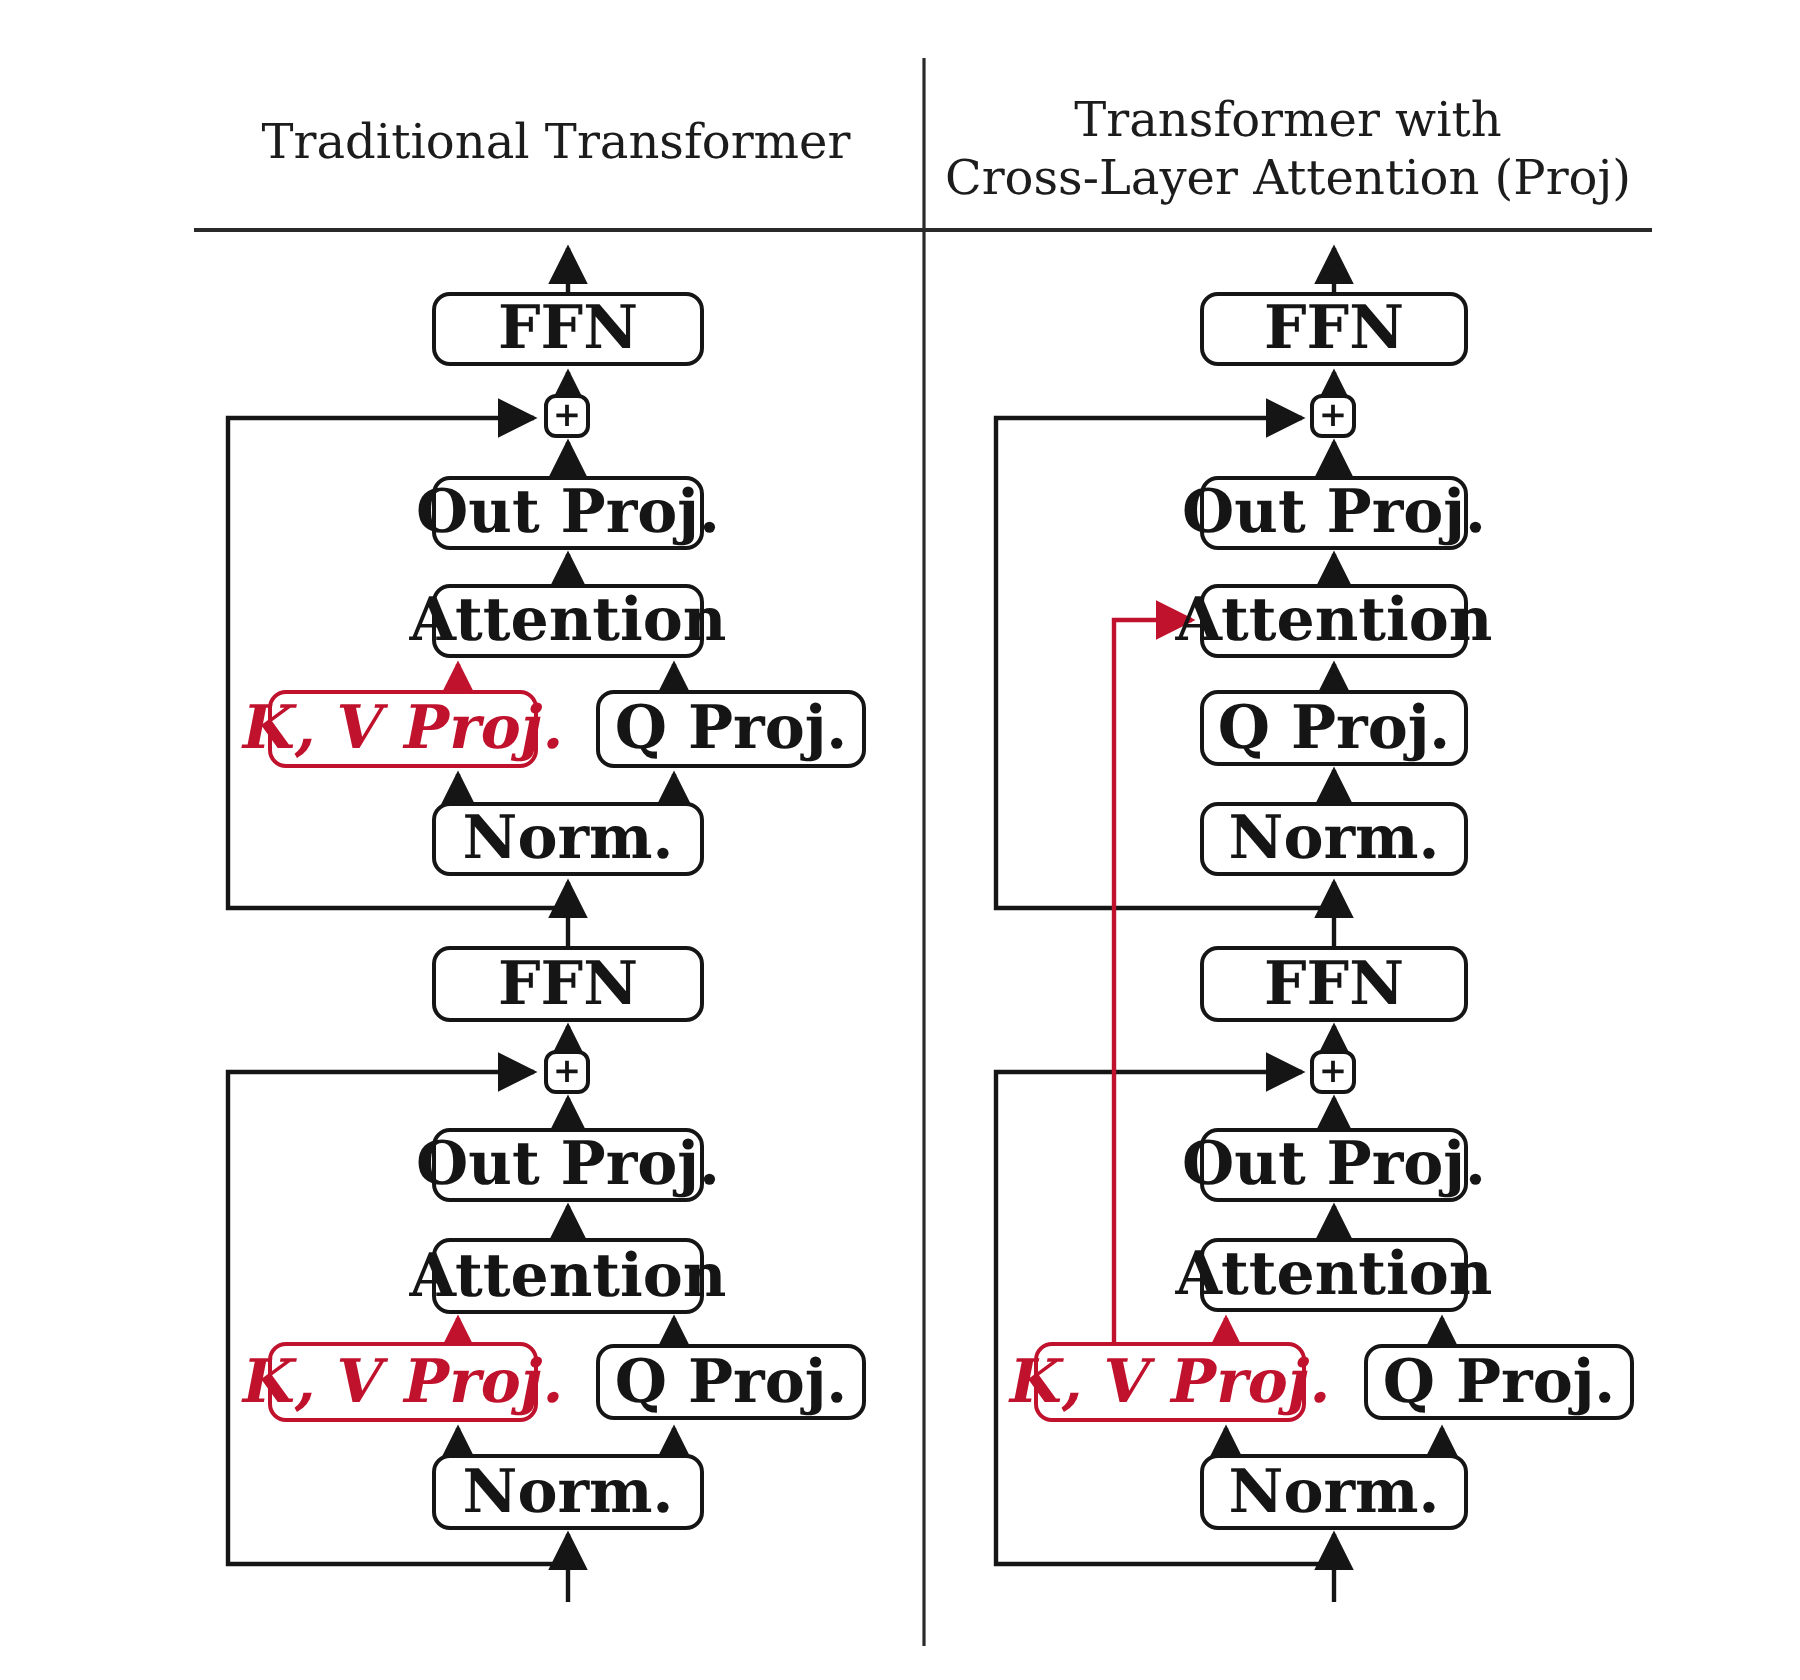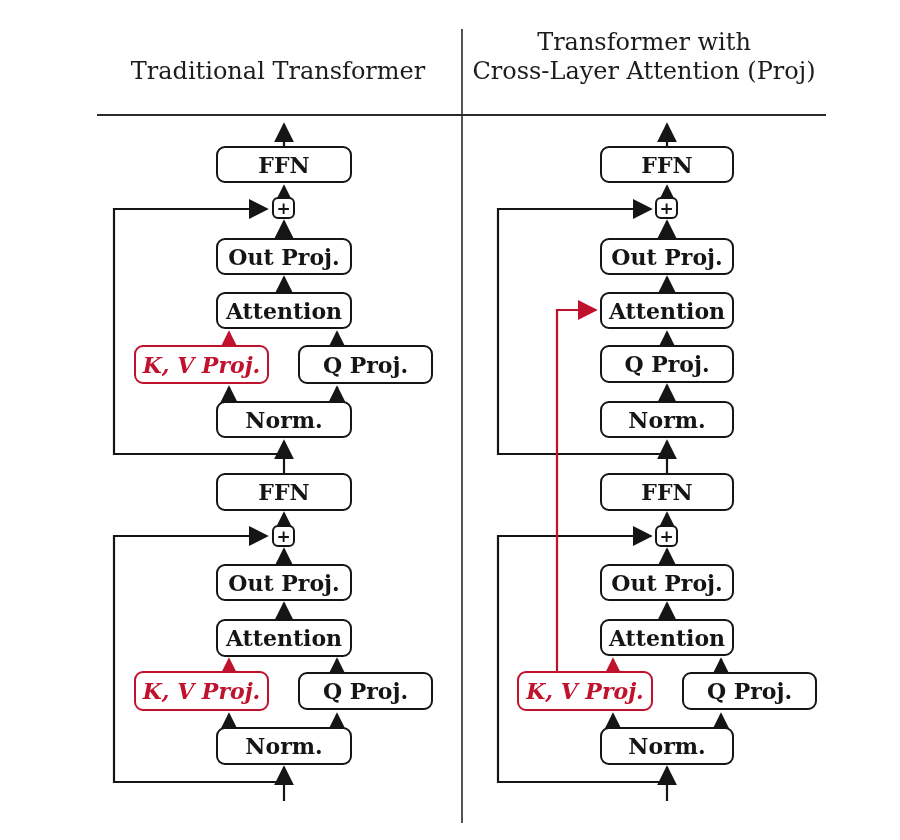--- a/index.html
+++ b/index.html
@@ -11,21 +11,21 @@
   #lines { position:absolute; left:0; top:0; width:900px; height:840px; }
   .ln  { fill:none; stroke:var(--black); stroke-width:2.2; }
   .lnr { fill:none; stroke:var(--red);   stroke-width:2.2; }
   .frame { fill:none; stroke:#2a2a2a; }
   .mkb { fill:var(--black); }
   .mkr { fill:var(--red); }
   .box {
     position:absolute; box-sizing:border-box; background:#fff;
     border:2.6px solid var(--black); border-radius:9px;
     display:flex; align-items:center; justify-content:center;
-    font-weight:700; font-size:22px; color:var(--black); white-space:nowrap;
+    font-weight:700; font-size:30px; color:var(--black); white-space:nowrap;
   }
   .box.red { border-color:var(--red); color:var(--red);font-style:italic; }
   .adder { border-radius:6px; font-size:17px; padding-bottom:1px; }
   .title {
     position:absolute; text-align:center; color:#1c1c1c;
     font-size:24px; line-height:29px; font-weight:400;
   }
 </style>
 </head>
 <body>
@@ -83,21 +83,21 @@
       <path class="ln" marker-end="url(#mb)" d="M721,672 V659"></path>
       <path class="ln" marker-end="url(#mb)" d="M613,727 V714"></path>
       <path class="ln" marker-end="url(#mb)" d="M721,727 V714"></path>
       <path class="ln" marker-end="url(#mb)" d="M667,801 V767"></path>
       <path class="ln" marker-end="url(#mb)" d="M667,782 H498 V536 H651"></path>
       <path class="lnr" marker-end="url(#mr)" d="M557,671 V310 H596"></path>
     </g>
   </svg>
 
   <div class="title" style="left:102px; top:57px; width:352px;">Traditional Transformer</div>
-  <div class="title" style="left:466px; top:28px; width:356px;">
+  <div class="title" style="left:466px; top:46px; width:356px;">
     <div>Transformer with</div>
     <div>Cross-Layer Attention (Proj)</div>
   </div>
 
   <div class="box" style="left:216px; top:146px; width:136px; height:37px;">FFN</div>
   <div class="box adder" style="left:272px; top:197px; width:23px; height:22px;">+</div>
   <div class="box" style="left:216px; top:238px; width:136px; height:37px;">Out Proj.</div>
   <div class="box" style="left:216px; top:292px; width:136px; height:37px;">Attention</div>
   <div class="box red" style="left:134px; top:345px; width:135px; height:39px;">K, V Proj.</div>
   <div class="box" style="left:298px; top:345px; width:135px; height:39px;">Q Proj.</div>

